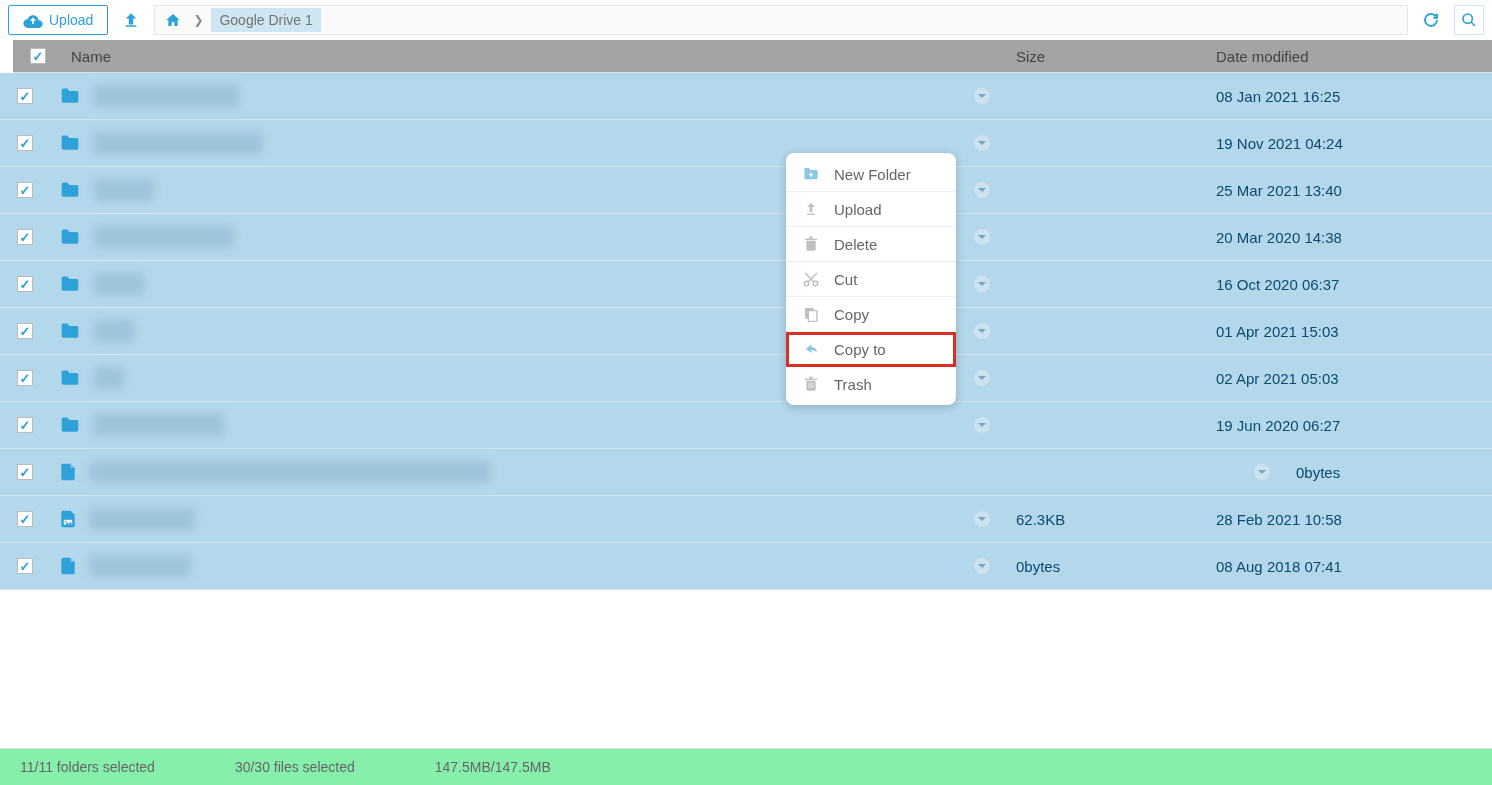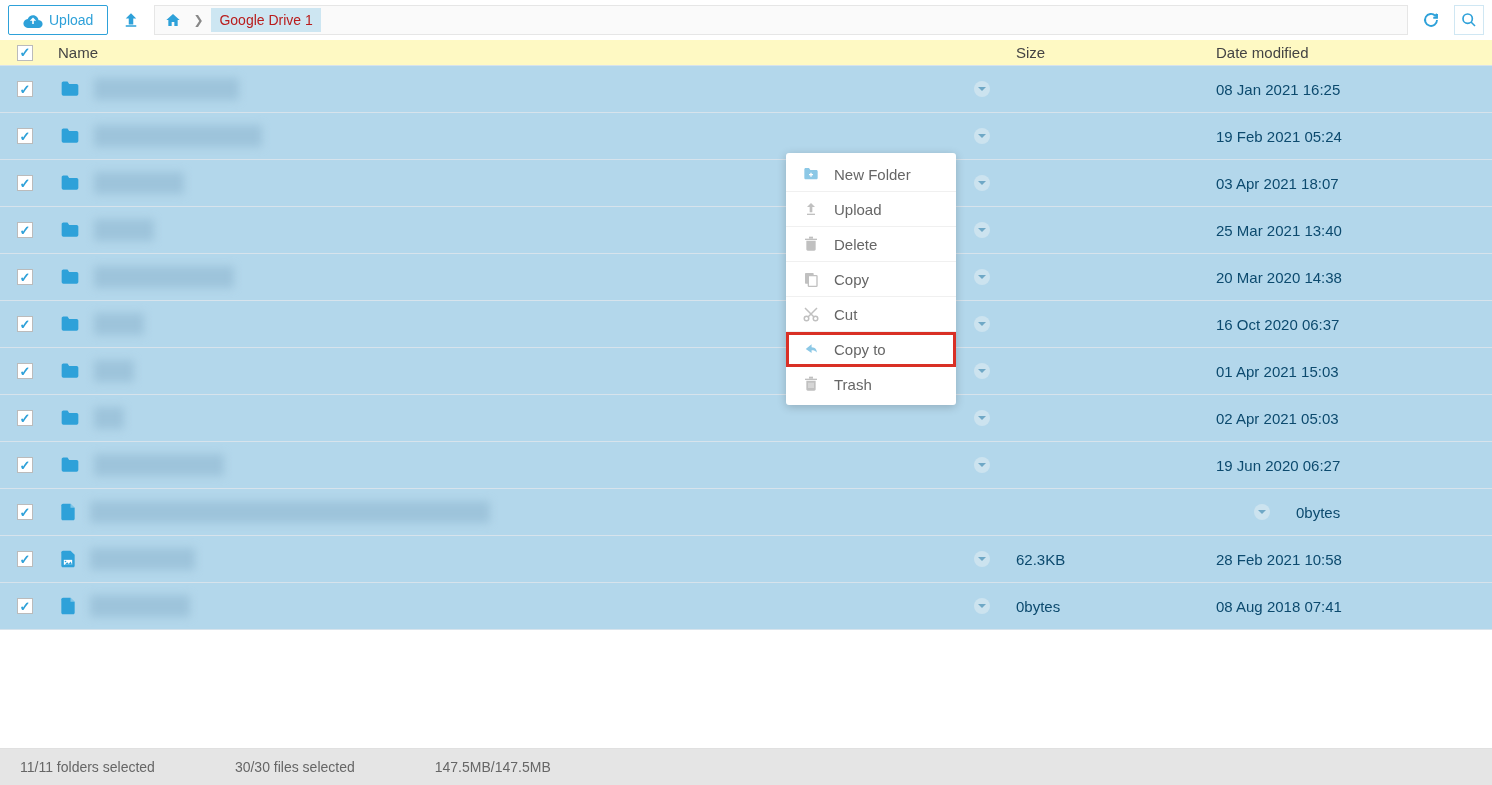--- a/index.html
+++ b/index.html
@@ -50,35 +50,36 @@
   align-items: center;
   border: 1px solid #e6e6e6;
   background: #fafafa;
   height: 30px;
   padding: 0 6px;
   gap: 4px;
 }
 .breadcrumb-item {
   background: #cde6f2;
   padding: 4px 8px;
-  color: #b91c1c;
+  color: #737373;
   font-size: 14px;
 }
 .chevron { color: #888; font-size: 12px; padding: 0 4px; }
 .header-row, .file-row {
   display: flex;
   align-items: center;
   height: 47px;
   border-bottom: 1px solid #d7e3ec;
 }
 .header-row {
-  background: #fef9c3;
-  height: 26px;
+  background: #a3a3a3;
+  height: 33px;
   font-size: 15px;
   color: #444;
+  margin-left: 13px;
 }
 .col-check { width: 50px; display: flex; justify-content: center; }
 .col-name { flex: 1; display: flex; align-items: center; gap: 12px; padding-left: 8px; }
 .col-chev { width: 60px; display:flex; justify-content:center; }
 .col-size { width: 200px; padding-left: 4px; }
 .col-date { width: 280px; padding-left: 4px; }
 .file-list-wrap { height: calc(100% - 40px - 33px - 37px); overflow-y: scroll; }
 .file-row { background: #b3d7eb; font-size: 15px; color: #0c4a6e; }
 .file-row .col-name { position: relative; }
 .name-blur {
@@ -102,38 +103,38 @@
   font-size: 13px;
   font-weight: bold;
 }
 .chev-circle {
   width: 16px; height:16px; border-radius:50%;
   background: #cce3ef; display:flex; align-items:center; justify-content:center;
 }
 .chev-circle svg { width:10px; height:10px; }
 .status-bar {
   height: 37px;
-  background: #e5e5e5;
+  background: #86efac;
   display: flex;
   align-items: center;
   padding: 0 20px;
   gap: 80px;
   color: #666;
   font-size: 14px;
   border-top: 1px solid #e0e0e0;
   position: absolute;
   bottom: 0; left: 0; right: 0; text-align: right;
 }
 .context-menu {
   position: absolute;
   top: 153px;
   left: 786px;
   width: 170px;
   background: #fff;
-  border-radius: 3px;
+  border-radius: 8px;
   box-shadow: 0 2px 10px rgba(0,0,0,0.2);
   padding: 4px 0;
   z-index: 100;
 }
 .menu-item {
   display: flex;
   align-items: center;
   gap: 14px;
   padding: 8px 16px;
   color: #666;
@@ -233,43 +234,21 @@
         <span class="name-blur" style="width:168px"></span>
       </div>
       <div class="col-chev">
         <div class="chev-circle">
           <svg viewBox="0 0 10 10" fill="#6fa8c6">
             <path d="M1 3l4 4 4-4z"></path>
           </svg>
         </div>
       </div>
       <div class="col-size"></div>
-      <div class="col-date">19 Feb 2021 05:24</div>
-    </div>
-    <div class="file-row">
-      <div class="col-check">
-        <div class="checkbox checked"></div>
-      </div>
-      <div class="col-name">
-        <span>
-          <svg width="24" height="20" viewBox="0 0 24 24" fill="#2ea1d9">
-            <path d="M2 5c0-1 1-2 2-2h5l2 3h9c1 0 2 1 2 2v10c0 1-1 2-2 2H4c-1 0-2-1-2-2V5z"></path>
-          </svg>
-        </span>
-        <span class="name-blur" style="width:90px"></span>
-      </div>
-      <div class="col-chev">
-        <div class="chev-circle">
-          <svg viewBox="0 0 10 10" fill="#6fa8c6">
-            <path d="M1 3l4 4 4-4z"></path>
-          </svg>
-        </div>
-      </div>
-      <div class="col-size"></div>
-      <div class="col-date">03 Apr 2021 18:07</div>
+      <div class="col-date">19 Nov 2021 04:24</div>
     </div>
     <div class="file-row">
       <div class="col-check">
         <div class="checkbox checked"></div>
       </div>
       <div class="col-name">
         <span>
           <svg width="24" height="20" viewBox="0 0 24 24" fill="#2ea1d9">
             <path d="M2 5c0-1 1-2 2-2h5l2 3h9c1 0 2 1 2 2v10c0 1-1 2-2 2H4c-1 0-2-1-2-2V5z"></path>
           </svg>
@@ -492,36 +471,36 @@
         <svg width="16" height="18" viewBox="0 0 24 24" fill="#c0c0c0">
           <path d="M5 7h14v13c0 1-1 2-2 2H7c-1 0-2-1-2-2V7z"></path>
           <rect x="3" y="4" width="18" height="2"></rect>
           <rect x="9" y="1" width="6" height="3"></rect>
         </svg>
       </span>
       <span>Delete</span>
     </div>
     <div class="menu-item">
       <span class="mi-icon">
-        <svg width="16" height="18" viewBox="0 0 24 24" fill="#c0c0c0">
-          <rect x="3" y="3" width="13" height="16" rx="1"></rect>
-          <rect x="8" y="7" width="13" height="16" rx="1" fill="#fff" stroke="#c0c0c0" stroke-width="2"></rect>
-        </svg>
-      </span>
-      <span>Copy</span>
-    </div>
-    <div class="menu-item">
-      <span class="mi-icon">
         <svg width="18" height="18" viewBox="0 0 24 24" fill="none" stroke="#c0c0c0" stroke-width="2">
           <circle cx="6" cy="18" r="3"></circle>
           <circle cx="18" cy="18" r="3"></circle>
           <path d="M8 16L20 4M16 16L4 4"></path>
         </svg>
       </span>
       <span>Cut</span>
+    </div>
+    <div class="menu-item">
+      <span class="mi-icon">
+        <svg width="16" height="18" viewBox="0 0 24 24" fill="#c0c0c0">
+          <rect x="3" y="3" width="13" height="16" rx="1"></rect>
+          <rect x="8" y="7" width="13" height="16" rx="1" fill="#fff" stroke="#c0c0c0" stroke-width="2"></rect>
+        </svg>
+      </span>
+      <span>Copy</span>
     </div>
     <div class="menu-item highlighted">
       <span class="mi-icon">
         <svg width="18" height="14" viewBox="0 0 24 24" fill="#8cc8e6">
           <path d="M3 12l10-8v5c7 0 9 5 9 9-2-3-5-4-9-4v5L3 12z"></path>
         </svg>
       </span>
       <span>Copy to</span>
     </div>
     <div class="menu-item">

